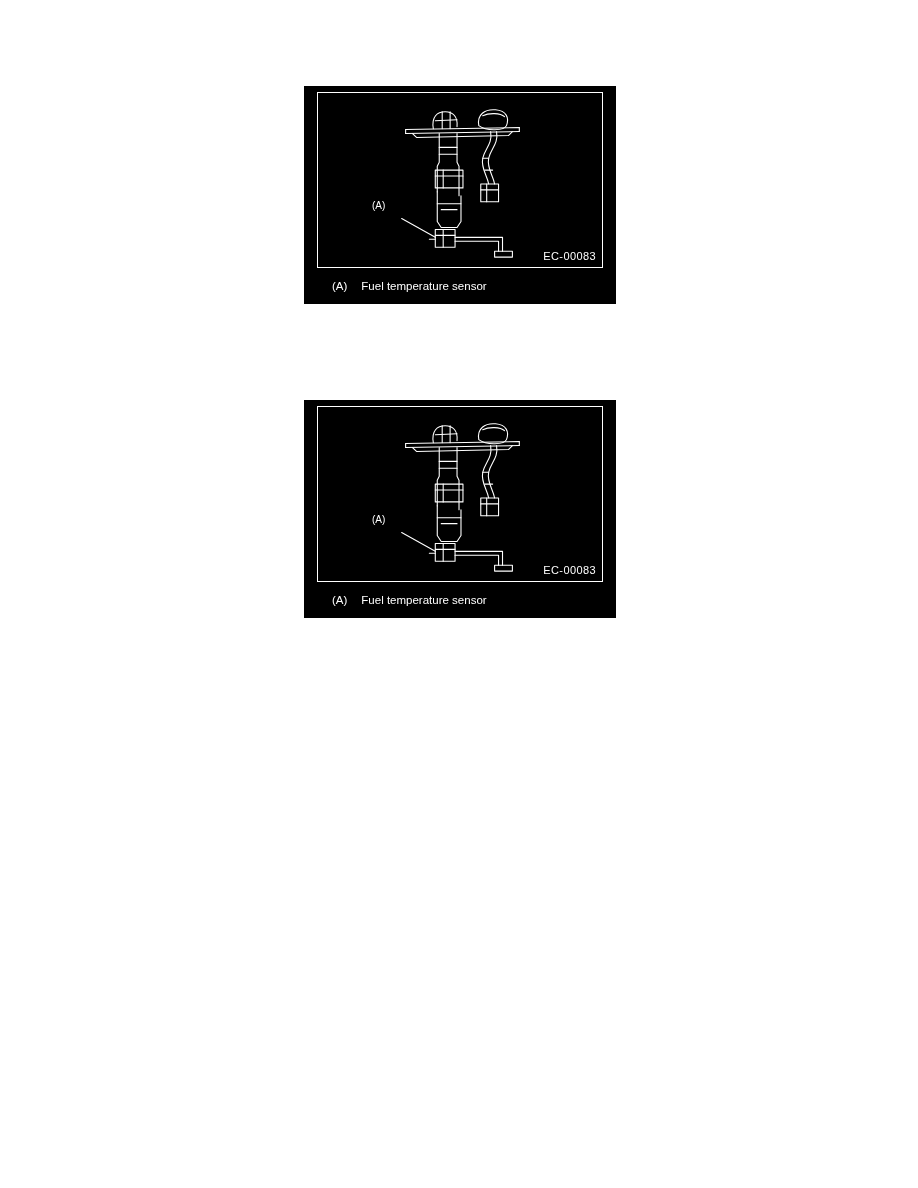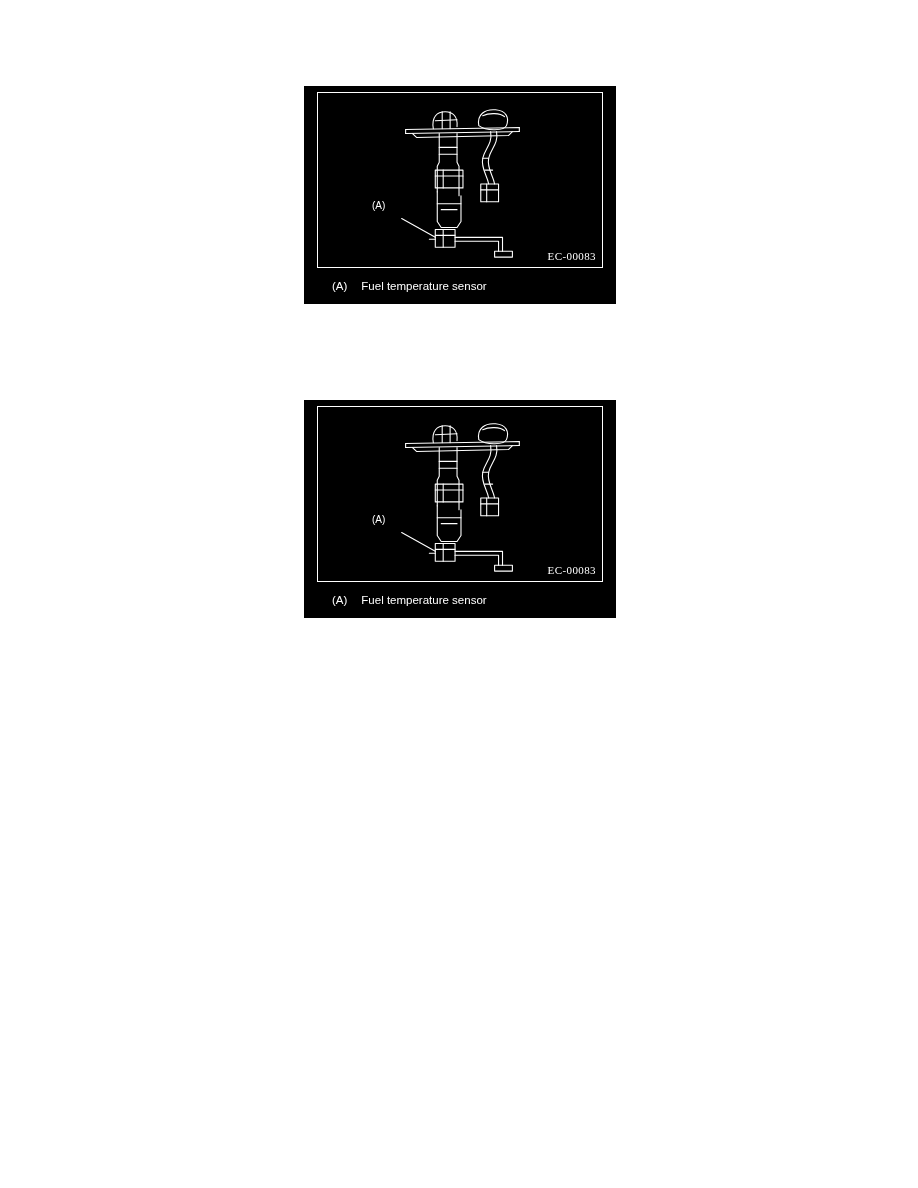--- a/index.html
+++ b/index.html
@@ -60,21 +60,21 @@
     height: 100%;
   }
 
   .fig-code {
     position: absolute;
     right: 20px;
     bottom: 42px;
     color: #ffffff;
     font-size: 11px;
     letter-spacing: 0.4px;
-    font-family: Liberation Serif, serif;
+    font-family: Liberation Sans, sans-serif;
     white-space: nowrap;
     margin-top: 45px;
   }
 
   .fig-caption {
     position: absolute;
     left: 28px;
     bottom: 12px;
     color: #ffffff;
     font-size: 11.5px;

